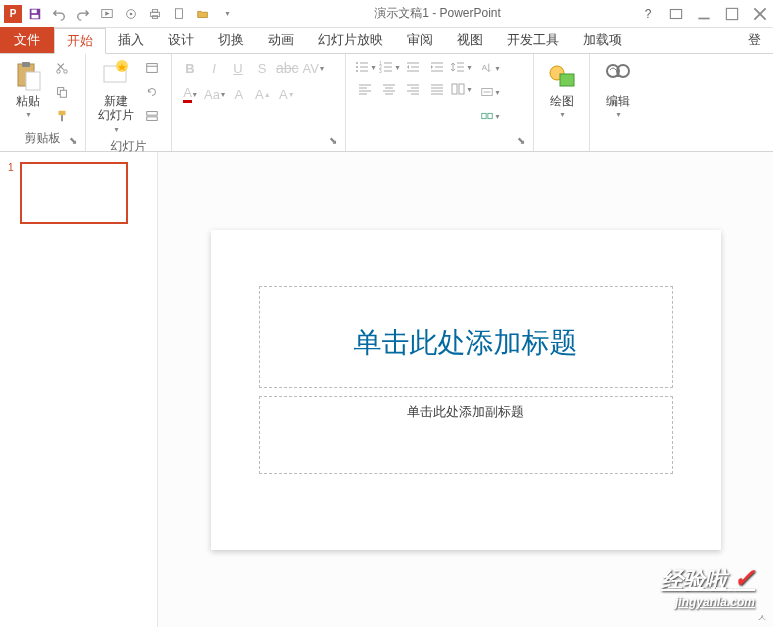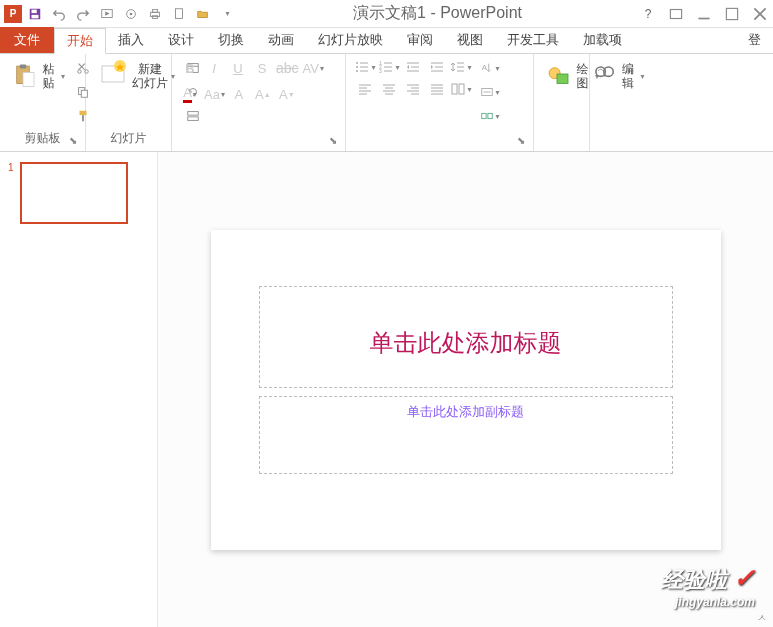--- a/index.html
+++ b/index.html
@@ -4,37 +4,37 @@
 <style>
 * { box-sizing: border-box; margin: 0; padding: 0; }
 body { font-family: "Microsoft YaHei", "Segoe UI", sans-serif; font-size: 12px; background: #fff; width: 773px; height: 627px; overflow: hidden; position: relative; }
 
 
 .titlebar { height: 28px; background: #fff; border-bottom: 1px solid #e1e1e1; display: flex; align-items: center; padding: 0 4px; }
 .app-icon { width: 18px; height: 18px; background: #d24726; color: #fff; display: flex; align-items: center; justify-content: center; font-size: 10px; font-weight: bold; margin-right: 4px; }
 .qat { display: flex; align-items: center; gap: 6px; }
 .qat-btn { width: 18px; height: 18px; display: flex; align-items: center; justify-content: center; color: #666; cursor: pointer; }
 .qat-btn svg { width: 14px; height: 14px; }
-.title-text { flex: 1; text-align: center; color: #666; font-size: 16px; }
+.title-text { flex: 1; text-align: center; color: #666; font-size: 12px; }
 .win-controls { display: flex; gap: 10px; align-items: center; color: #666; }
 .win-btn { width: 18px; height: 18px; display: flex; align-items: center; justify-content: center; cursor: pointer; }
 
 
 .tabbar { height: 26px; background: #fff; display: flex; align-items: flex-end; padding-left: 0; border-bottom: 1px solid #d4d4d4; }
 .tab-file { background: #d24726; color: #fff; padding: 4px 14px; font-size: 13px; height: 26px; display: flex; align-items: center; cursor: pointer; }
 .tab { padding: 4px 12px; font-size: 13px; color: #444; cursor: pointer; height: 26px; display: flex; align-items: center; }
 .tab.active { color: #d24726; border: 1px solid #d4d4d4; border-bottom: 1px solid #fff; background: #fff; margin-bottom: -1px; }
 
 
 .ribbon { height: 98px; background: #fff; border-bottom: 1px solid #d4d4d4; display: flex; }
 .group { border-right: 1px solid #e1e1e1; padding: 4px 8px 2px 8px; display: flex; flex-direction: column; justify-content: space-between; position: relative; }
 .group-body { display: flex; align-items: flex-start; gap: 4px; flex: 1; }
 .group-label { text-align: center; font-size: 12px; color: #666; padding: 2px 0; display: flex; align-items: center; justify-content: center; }
 .group-launcher { position: absolute; bottom: 4px; right: 4px; width: 12px; height: 12px; color: #888; cursor: pointer; font-size: 10px; }
-.big-btn { display: flex; align-items: center; gap: 2px; padding: 2px 4px; cursor: pointer; }
+.big-btn { display: flex; flex-direction: column; align-items: center; gap: 2px; padding: 2px 4px; cursor: pointer; }
 .big-btn-icon { width: 32px; height: 32px; display: flex; align-items: center; justify-content: center; }
 .big-btn-label { font-size: 12px; color: #444; text-align: center; line-height: 1.2; }
 .small-col { display: flex; flex-direction: column; gap: 4px; }
 .small-btn { width: 20px; height: 20px; display: flex; align-items: center; justify-content: center; cursor: pointer; color: #888; }
 .small-btn svg { width: 14px; height: 14px; }
 .font-row { display: flex; align-items: center; gap: 4px; }
 .font-btn { min-width: 20px; height: 20px; display: flex; align-items: center; justify-content: center; cursor: pointer; color: #888; font-size: 13px; }
 .font-btn.disabled { color: #ccc; }
 .para-grid { display: flex; flex-direction: column; gap: 4px; }
 .para-row { display: flex; gap: 2px; }
@@ -44,26 +44,26 @@
 
 
 .workspace { display: flex; height: calc(627px - 28px - 26px - 98px); background: #fff; }
 .thumb-panel { width: 158px; background: #fff; border-right: 1px solid #e6e6e6; padding: 10px 8px; }
 .thumb-wrap { display: flex; gap: 4px; }
 .thumb-num { font-size: 10px; color: #d24726; width: 8px; }
 .thumb { width: 108px; height: 62px; border: 2px solid #d24726; background: #fff; cursor: pointer; }
 .slide-area { flex: 1; background: #fcfcfc; display: flex; align-items: center; justify-content: center; padding: 30px; }
 .slide { width: 510px; height: 320px; background: #fff; box-shadow: 0 2px 6px rgba(0,0,0,0.2); position: relative; }
 .title-box { position: absolute; left: 48px; top: 56px; right: 48px; height: 102px; border: 1px dashed #bbb; display: flex; align-items: center; justify-content: center; cursor: text; }
-.title-text-ph { font-size: 24px; color: #be185d; font-family: "SimSun", serif; margin-top: 12px; }
+.title-text-ph { font-size: 28px; color: #0369a1; font-family: "SimSun", serif; margin-top: 12px; }
 .subtitle-box { position: absolute; left: 48px; top: 166px; right: 48px; height: 78px; border: 1px dashed #bbb; display: flex; align-items: flex-start; justify-content: center; padding-top: 6px; cursor: text; }
-.subtitle-text-ph { font-size: 13px; color: #8b5cf6; }
-
-
-.watermark { position: absolute; right: 18px; bottom: 18px; text-align: right; color: #fff; font-weight: bold; text-shadow: 1px 1px 2px rgba(0,0,0,0.8); }
+.subtitle-text-ph { font-size: 13px; color: #404040; }
+
+
+.watermark { position: absolute; right: 18px; bottom: 18px; text-align: right; color: #fff; font-weight: bold; text-shadow: 1px 1px 2px rgba(0,0,0,0.8); text-decoration: underline; }
 .watermark .wm-main { font-size: 22px; font-style: italic; }
 .watermark .wm-check { color: #e33; font-size: 26px; }
 .watermark .wm-sub { font-size: 12px; font-style: italic; }
 
 .drop-arrow { font-size: 8px; color: #888; margin-left: 1px; }
 </style>
 </head>
 <body>
 
 <div class="titlebar">

